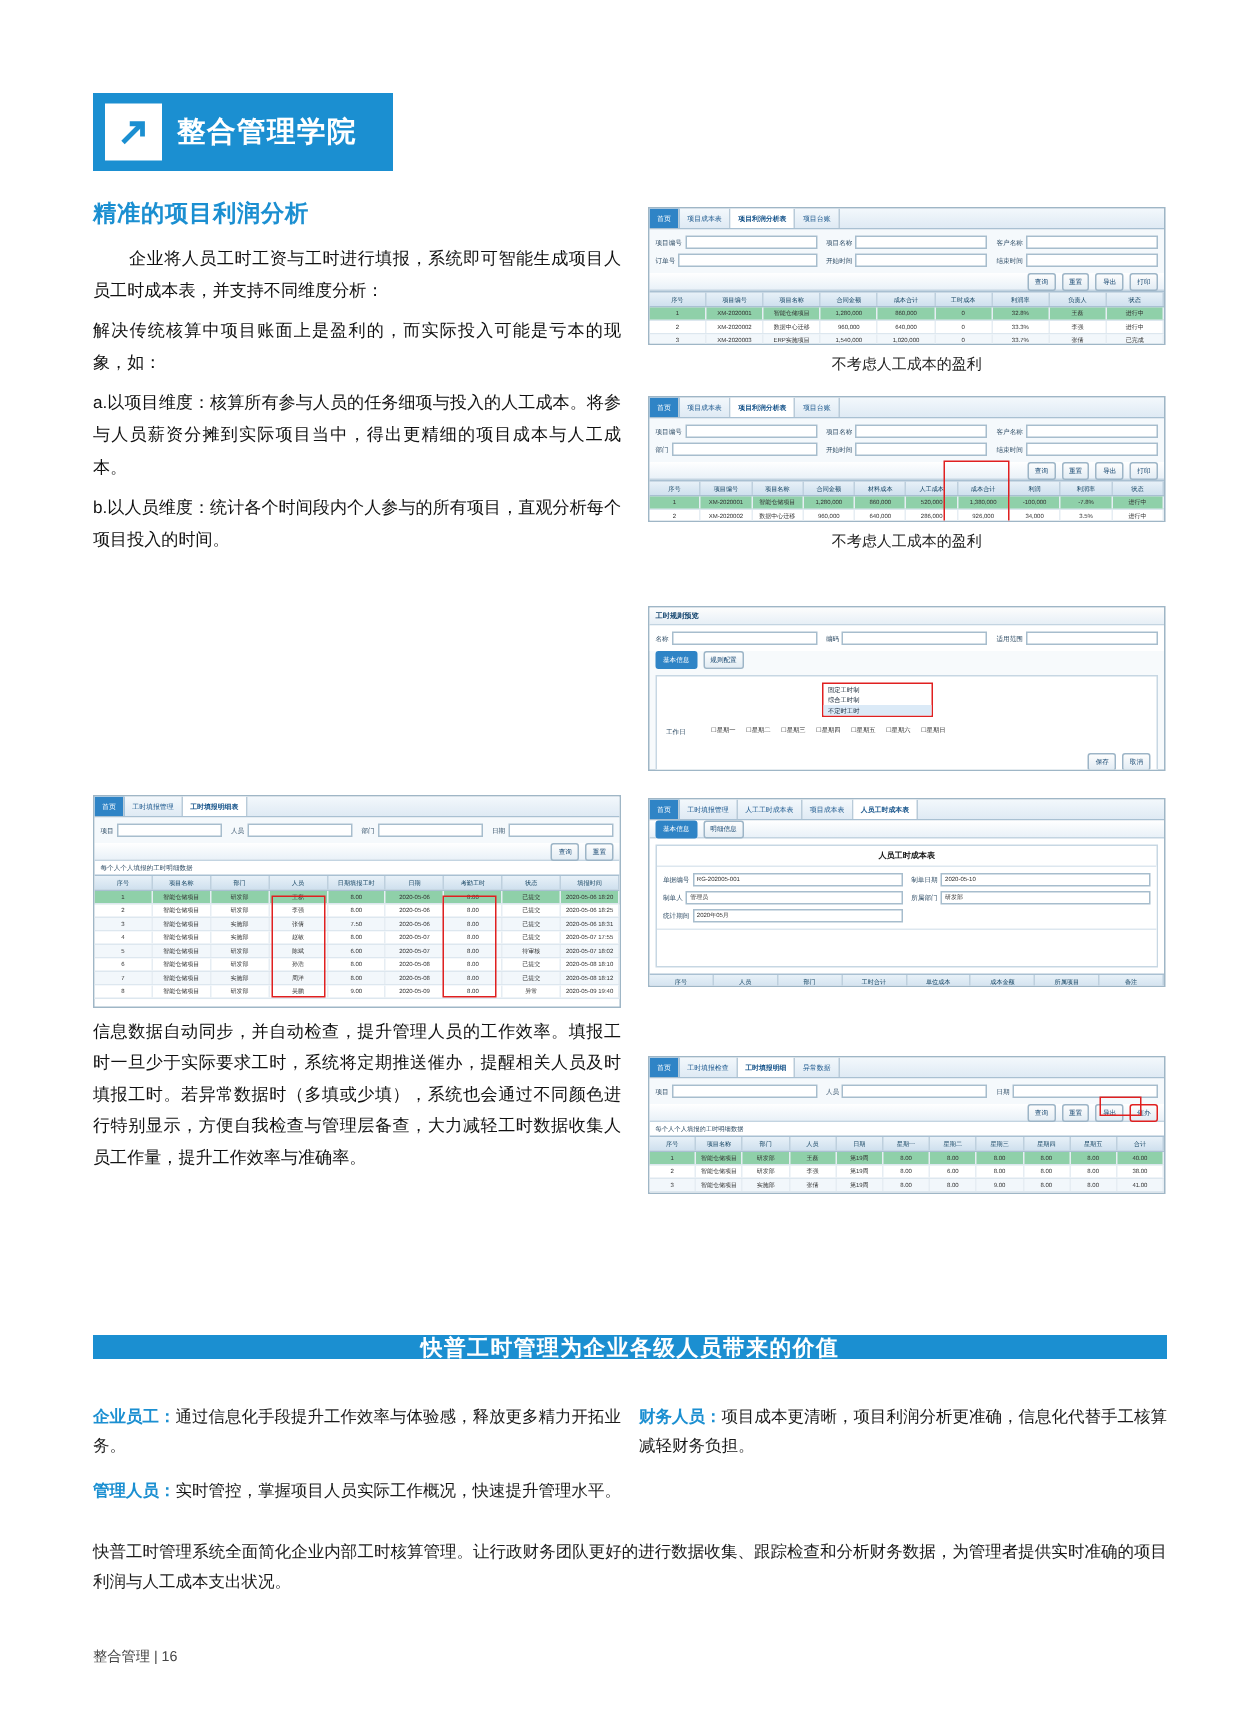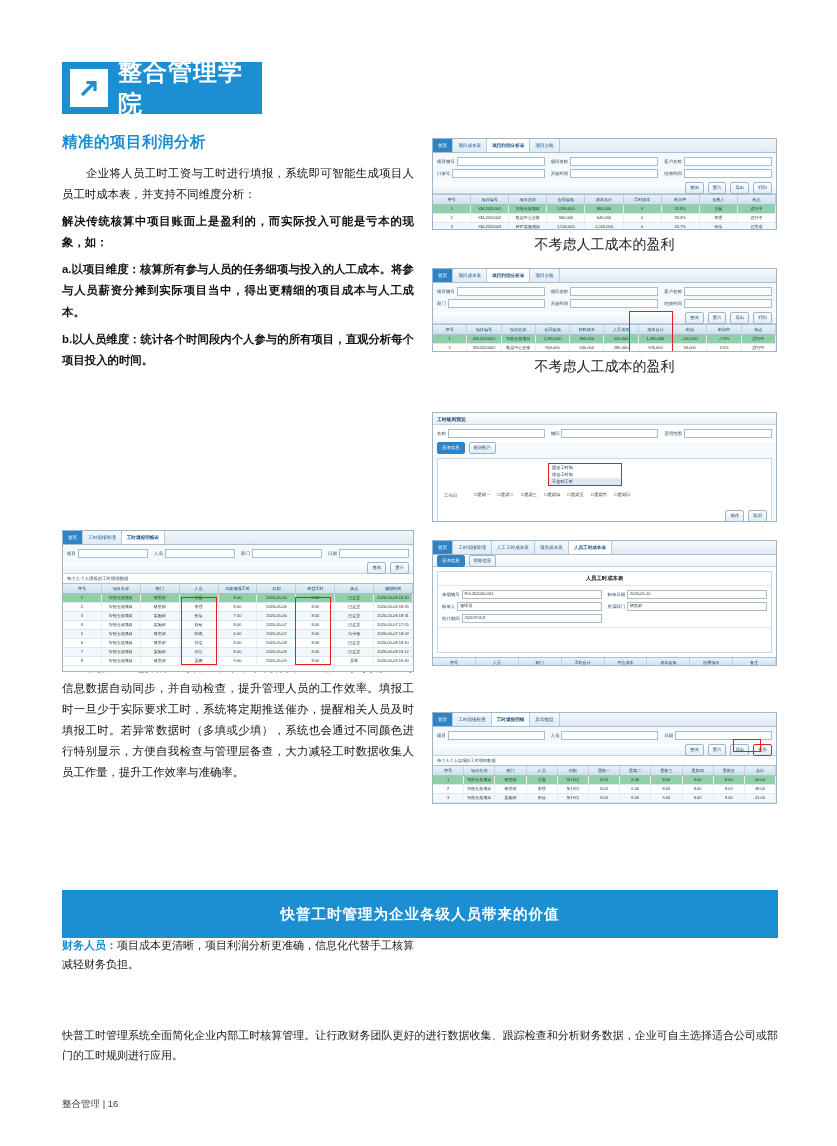--- a/index.html
+++ b/index.html
@@ -42,21 +42,21 @@
     background: #ffffff;
     margin-right: 10px;
     display: flex;
     align-items: center;
     justify-content: center;
     flex: none;
   }
   .logo-mark svg { display:block; }
   .logo-text {
     color: #ffffff;
-    font-size: 24px;
+    font-size: 19px;
     font-weight: bold;
     letter-spacing: 1px;
   }
 
   
   .col-left {
     position: absolute;
     left: 62px;
     top: 132px;
     width: 352px;
@@ -69,41 +69,41 @@
     letter-spacing: .5px;
   }
   p.body {
     font-size: 11.4px;
     line-height: 1.85;
     margin: 0 0 6px 0;
     text-align: justify;
     color: #111;
   }
   p.body.indent { text-indent: 24px; }
-  p.body.bold { font-weight: bold; }
+  p.body.bold { font-weight: normal; }
 
   .block-gap-1 { height: 18px; }
 
   
   .col-right {
     position: absolute;
     left: 432px;
     top: 138px;
     width: 345px;
   }
   .shot {
     border: 1px solid #9fb6c6;
     background: #eef3f8;
     box-sizing: border-box;
     overflow: hidden;
     position: relative;
   }
   .shot-caption {
     text-align: center;
-    font-size: 14px;
+    font-size: 10px;
     color: #222;
     margin: 6px 0 14px 0;
   }
 
   
   .ui-tabbar {
     display: flex;
     align-items: stretch;
     height: 13px;
     background: linear-gradient(#f3f8fc,#dfeaf4);
@@ -199,21 +199,21 @@
     border: 1px solid #e02020;
     pointer-events: none;
   }
 
   
   .banner {
     position: absolute;
     left: 62px;
     top: 890px;
     width: 716px;
-    height: 48px;
+    height: 16px;
     background: #1b8fd1;
     color: #fff;
     font-size: 14.5px;
     font-weight: bold;
     display: flex;
     align-items: center;
     justify-content: center;
     letter-spacing: 1px;
   }
 
@@ -768,21 +768,27 @@
       <div>2020-05-09 19:40</div>
     </div>
     <div class="red-box" style="left:118px; top:66px; width:34px; height:66px;"></div>
     <div class="red-box" style="left:232px; top:66px; width:34px; height:66px;"></div>
   </div>
 
   <div class="banner">快普工时管理为企业各级人员带来的价值</div>
 
   <div class="values">
     <div class="value-item">
+      <b>企业员工：</b><span>通过信息化手段提升工作效率与体验感，释放更多精力开拓业务。</span>
+    </div>
+    <div class="value-item">
       <b>财务人员：</b><span>项目成本更清晰，项目利润分析更准确，信息化代替手工核算减轻财务负担。</span>
     </div>
+    <div class="value-item">
+      <b>管理人员：</b><span>实时管控，掌握项目人员实际工作概况，快速提升管理水平。</span>
+    </div>
   </div>
 
-  <div class="closing">快普工时管理系统全面简化企业内部工时核算管理。让行政财务团队更好的进行数据收集、跟踪检查和分析财务数据，企业可自主选择适合公司或部门的工时规则进行应用。</div>
+  <div class="closing">快普工时管理系统全面简化企业内部工时核算管理。让行政财务团队更好的进行数据收集、跟踪检查和分析财务数据，为管理者提供实时准确的项目利润与人工成本支出状况。</div>
 
   <div class="footer">整合管理 | 16</div>
 
 </div>
 
 </body></html>

